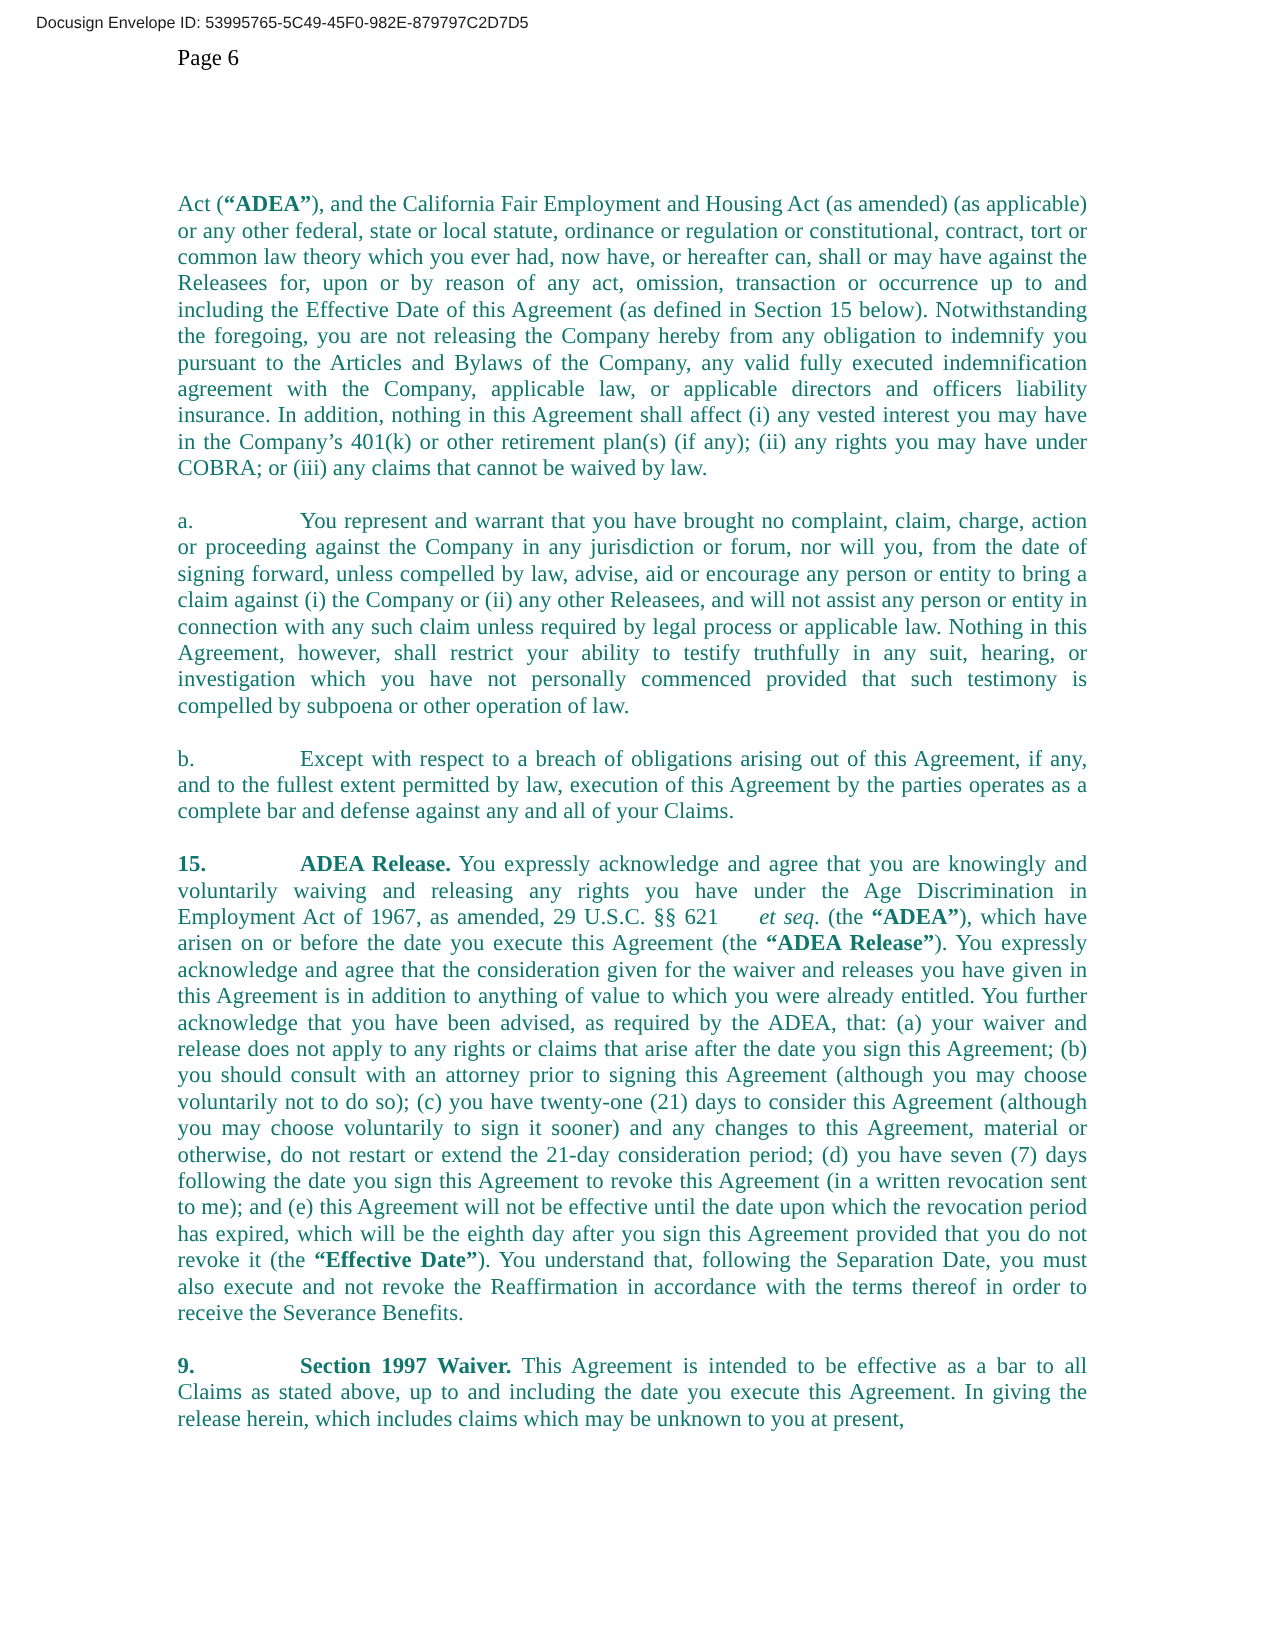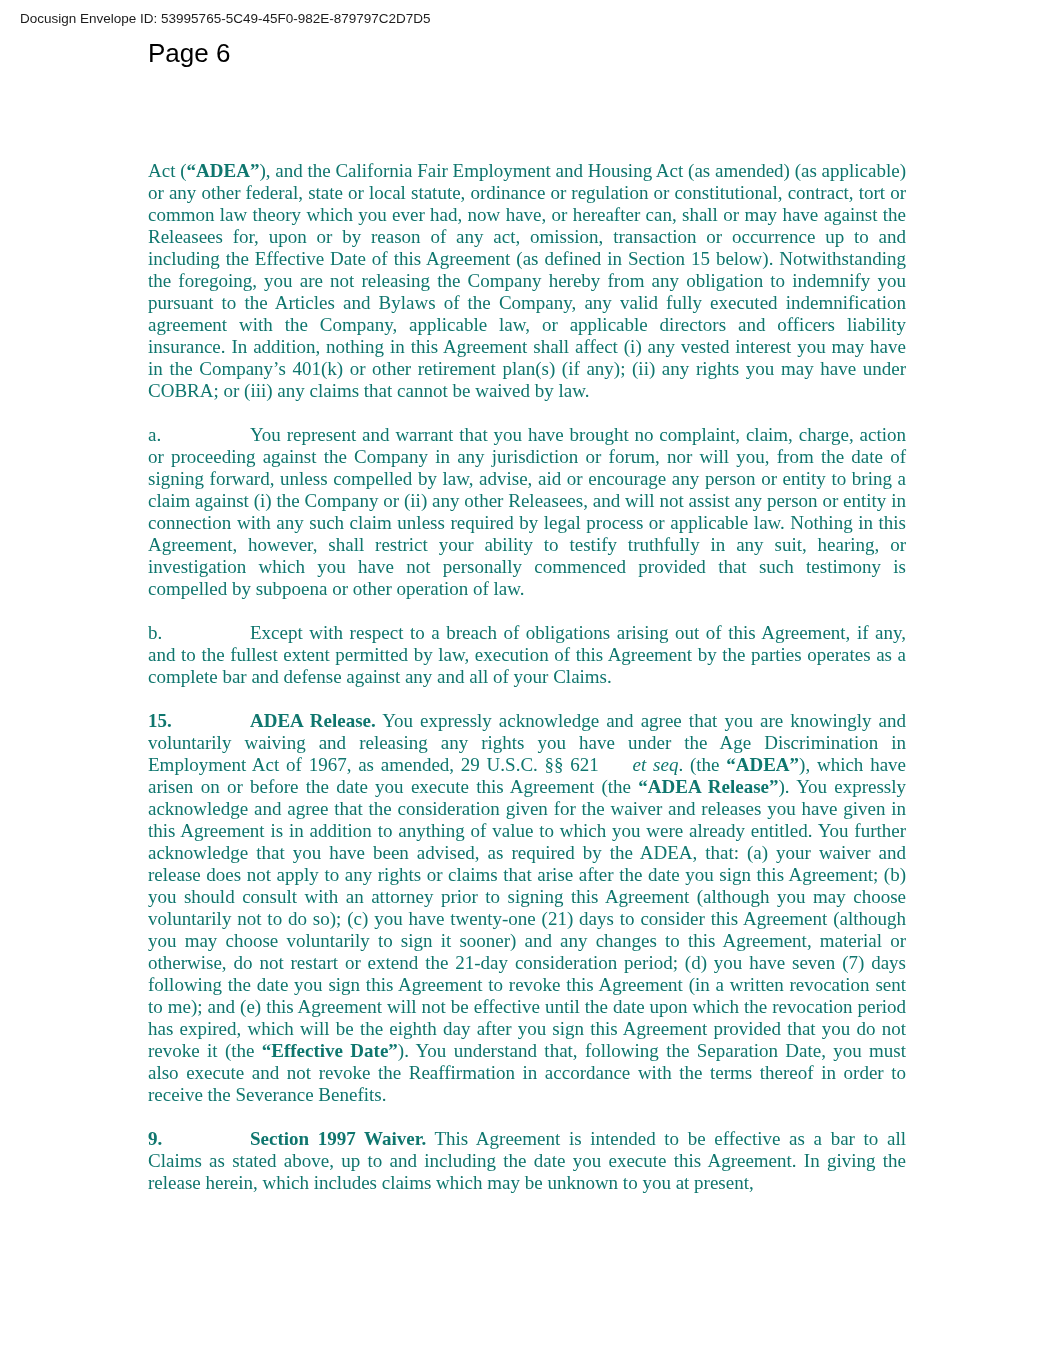--- a/index.html
+++ b/index.html
@@ -9,33 +9,33 @@
   }
   .page {
     position: relative;
     width: 1055px;
     height: 1365px;
     background: #ffffff;
     overflow: hidden;
   }
   .env-header {
     position: absolute;
-    left: 20px;
+    left: 30px;
     top: 11px;
     font-family: "Liberation Sans", sans-serif;
     font-size: 13.5px;
     color: #1c1c1c;
     white-space: nowrap;
   }
   .page-label {
     position: absolute;
     left: 148px;
     top: 38px;
-    font-family: Liberation Sans, sans-serif;
-    font-size: 26px;
+    font-family: Liberation Serif, serif;
+    font-size: 19px;
     color: #000000;
   }
   .body-text {
     position: absolute;
     left: 148px;
     top: 160px;
     width: 758px;
     font-family: Liberation Serif, serif;
     font-size: 19px;
     line-height: 22px;

